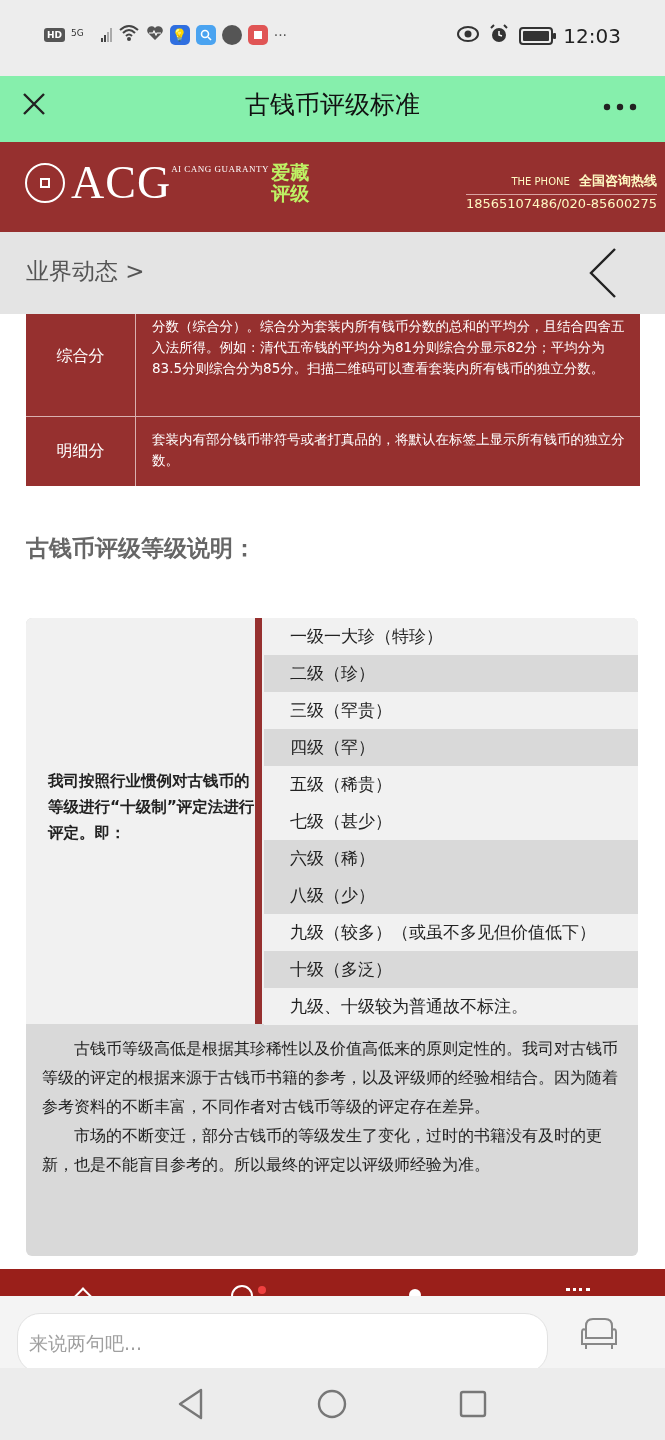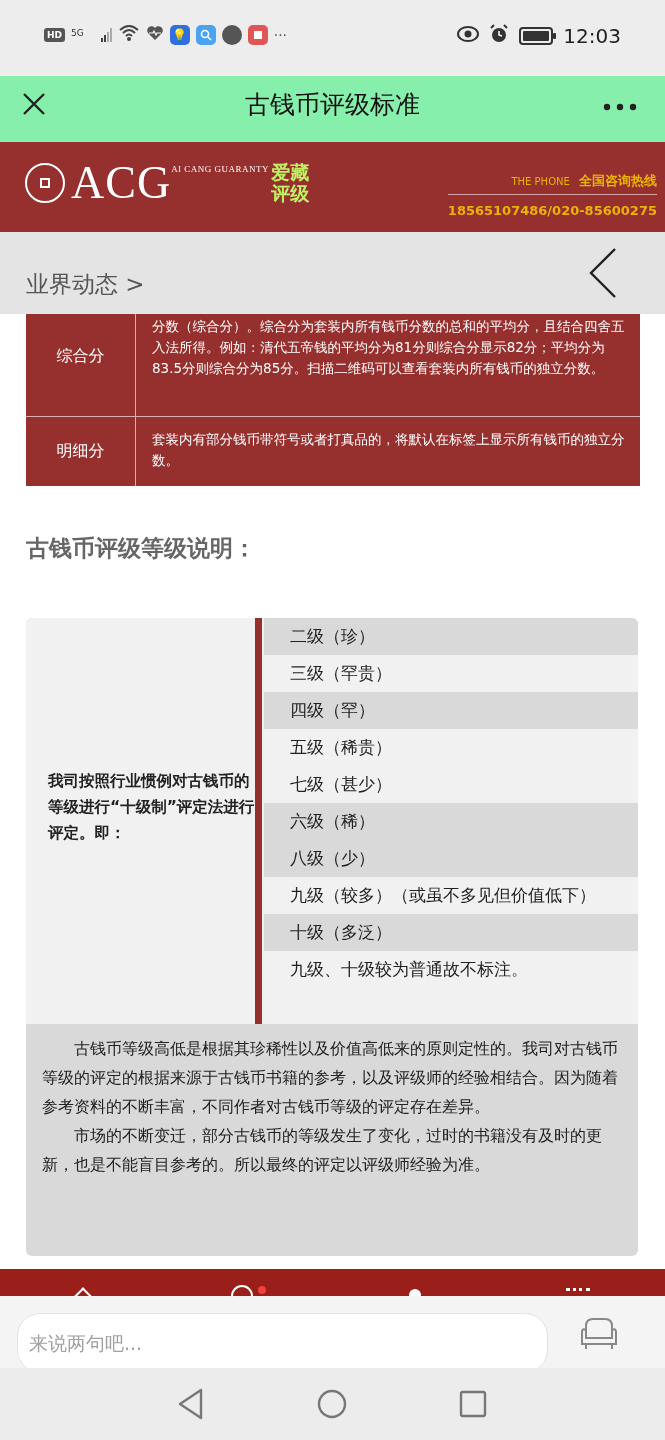--- a/index.html
+++ b/index.html
@@ -28,28 +28,28 @@
 
   
   .site-header { position: absolute; left: 0; top: 142px; width: 665px; height: 90px; background: #96302f; }
   .logo { position: absolute; left: 25px; top: 20px; display: flex; align-items: center; }
   .logo-coin { width: 40px; height: 40px; border-radius: 50%; border: 2px solid #fff; display: flex; align-items: center; justify-content: center; position: relative; }
   .logo-coin i { width: 10px; height: 10px; border: 2px solid #fff; }
   .logo-acg { margin-left: 6px; display: flex; flex-direction: row; }
   .logo-acg-big { font-family: "Liberation Serif", "DejaVu Serif", serif; font-size: 46px; color: #fff; line-height: 40px; letter-spacing: 1px; }
   .logo-acg-small { font-family: "Liberation Serif", serif; font-size: 9px; color: #fff; letter-spacing: 0.5px; margin-top: 1px; }
   .logo-cn { margin-left: 2px; color: #bef264; font-size: 19px; line-height: 21px; width: 46px; font-weight: bold; }
-  .hotline { position: absolute; right: 8px; top: 30px; text-align: right; color: #eab308; }
+  .hotline { position: absolute; right: 8px; top: 30px; text-align: right; color: #fef9c3; }
   .hotline-top { font-size: 10px; padding-bottom: 4px; border-bottom: 1px solid #d9a3a2; }
   .hotline-top b { font-size: 13px; margin-left: 6px; }
-  .hotline-num { font-size: 13px; margin-top: 8px; font-weight: bold; }
+  .hotline-num { font-size: 13px; margin-top: 1px; font-weight: normal; }
 
   
   .crumb-bar { position: absolute; left: 0; top: 232px; width: 665px; height: 82px; background: #e4e4e4; z-index: 3; }
-  .crumb-text { position: absolute; left: 26px; top: 24px; font-size: 23px; color: #555; margin-top: 13px; }
+  .crumb-text { position: absolute; left: 26px; top: 24px; font-size: 23px; color: #555; }
   .back-arrow { position: absolute; right: 40px; top: 14px; width: 40px; height: 54px; }
 
   
   .red-table { position: absolute; left: 26px; top: 296px; width: 614px; background: #96302f; color: #fff; }
   .rt-row { display: flex; border-bottom: 1px solid #d9b0af; }
   .rt-row:last-child { border-bottom: none; }
   .rt-label { width: 110px; border-right: 1px solid #d9b0af; display: flex; align-items: center; justify-content: center; font-size: 16px; }
   .rt-text { flex: 1; padding: 0 10px 0 16px; font-size: 13.5px; line-height: 21px; }
   .rt-row.r1 { height: 121px; }
   .rt-row.r1 .rt-text { padding-top: 20px; }
@@ -212,20 +212,21 @@
     </div>
   </div>
 
   <div class="section-title">古钱币评级等级说明：</div>
 
   <div class="grade-box">
     <div class="grade-top"></div>
     <div class="grade-intro">我司按照行业惯例对古钱币的等级进行“十级制”评定法进行评定。即：</div>
     <div class="grade-divider"></div>
     <div class="grade-list">
+      <div class="grade-item plain">一级一大珍（特珍）</div>
       <div class="grade-item alt">二级（珍）</div>
       <div class="grade-item plain">三级（罕贵）</div>
       <div class="grade-item alt">四级（罕）</div>
       <div class="grade-item plain">五级（稀贵）</div>
       <div class="grade-item plain">七级（甚少）</div>
       <div class="grade-item alt">六级（稀）</div>
       <div class="grade-item alt">八级（少）</div>
       <div class="grade-item plain">九级（较多）（或虽不多见但价值低下）</div>
       <div class="grade-item alt">十级（多泛）</div>
       <div class="grade-item plain">九级、十级较为普通故不标注。</div>

